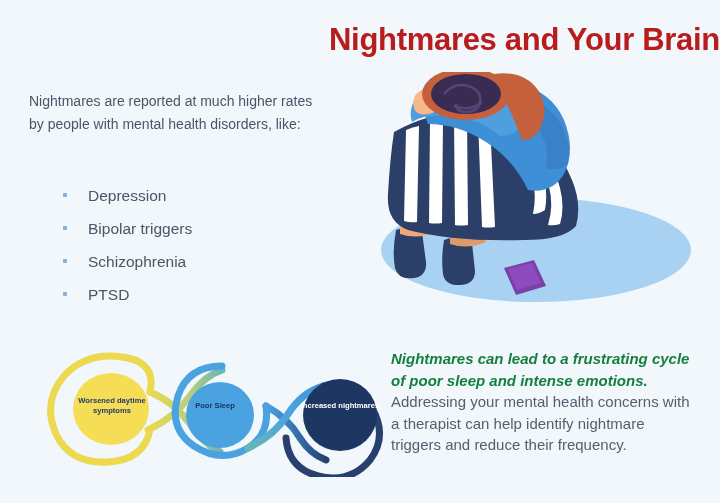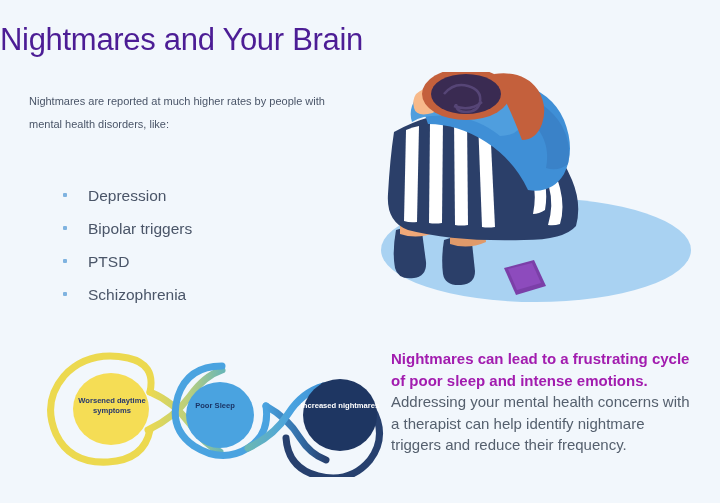--- a/index.html
+++ b/index.html
@@ -16,34 +16,34 @@
     font-family: "Liberation Sans", sans-serif;
     -webkit-font-smoothing: antialiased;
   }
 
   
   #page-title {
     position: absolute;
     top: 22px;
     left: 0;
     width: 720px;
-    text-align: left;
+    text-align: right;
     font-size: 31px;
-    font-weight: normal;
-    color: #4c1d95;
+    font-weight: bold;
+    color: #b91c1c;
     letter-spacing: -0.3px;
   }
 
   
   #intro-text {
     position: absolute;
     top: 90px;
     left: 29px;
     width: 300px;
-    font-size: 11px;
+    font-size: 14px;
     line-height: 23px;
     color: #4a5568;
   }
 
   
   #disorder-list {
     position: absolute;
     top: 170px;
     left: 44px;
     width: 290px;
@@ -113,21 +113,22 @@
     position: absolute;
     top: 348px;
     left: 391px;
     width: 305px;
     font-size: 15px;
     line-height: 21.5px;
     color: #55606e;
   }
   #summary-text .lead {
     font-weight: bold;
-    color: #a21caf;
+    color: #15803d;
+    font-style: italic;
   }
 </style>
 </head>
 <body>
 
 <div id="infographic">
 
   <div id="page-title">Nightmares and Your Brain</div>
 
   <div id="intro-text">Nightmares are reported at much higher rates by people with mental health disorders, like:</div>
@@ -136,25 +137,25 @@
     <li>
       <span class="bullet-dot"></span>
       <span>Depression</span>
     </li>
     <li>
       <span class="bullet-dot"></span>
       <span>Bipolar triggers</span>
     </li>
     <li>
       <span class="bullet-dot"></span>
+      <span>Schizophrenia</span>
+    </li>
+    <li>
+      <span class="bullet-dot"></span>
       <span>PTSD</span>
-    </li>
-    <li>
-      <span class="bullet-dot"></span>
-      <span>Schizophrenia</span>
     </li>
   </ul>
 
   <div id="illustration">
     <svg width="340" height="240" viewBox="0 0 340 240" xmlns="http://www.w3.org/2000/svg">
 
       <ellipse cx="178" cy="178" rx="155" ry="52" fill="#a9d2f2"></ellipse>
 
       <path d="M38 158 q14 -6 26 2 l4 30 q1 14 -12 16 q-16 2 -19 -10 q-3 -16 1 -38 z" fill="#2b3f69"></path>
 

